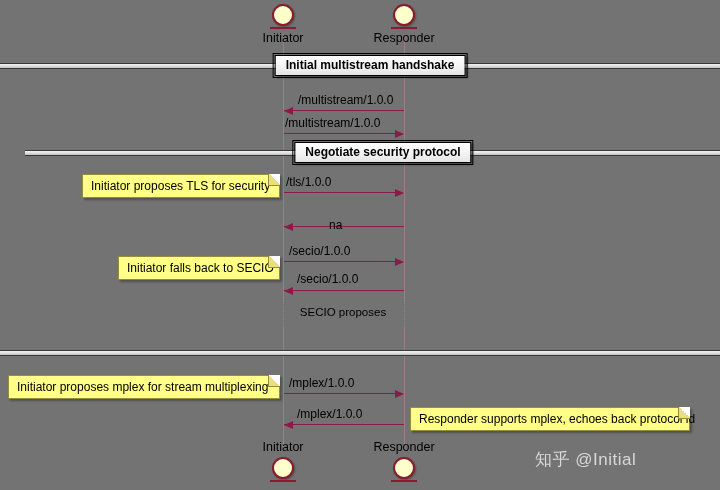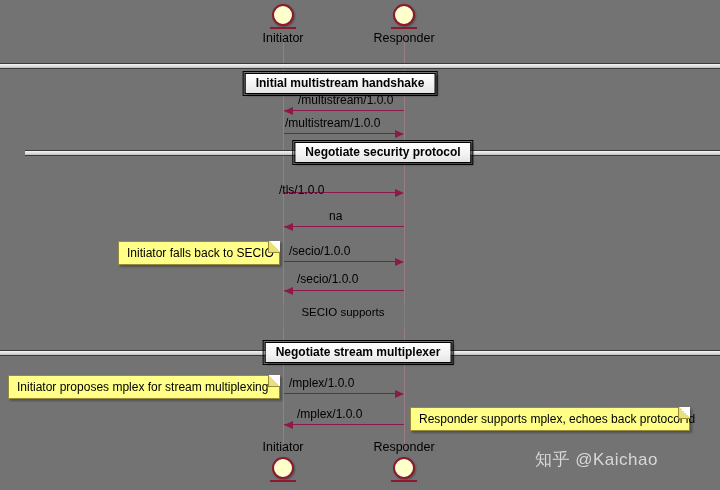--- a/index.html
+++ b/index.html
@@ -213,75 +213,75 @@
   <div class="actor actor-bottom" style="left:344px; top:440px;">
     <div class="actor-label">Responder</div>
     <div class="actor-head"></div>
     <div class="actor-base"></div>
   </div>
 
   <div class="divider" style="top:63px;">
     <div class="bar-top"></div>
     <div class="bar-fill"></div>
     <div class="bar-bot"></div>
-    <div class="divider-label" style="left:340px;margin-top:18px;">Initial multistream handshake</div>
+    <div class="divider-label" style="left:370px;">Initial multistream handshake</div>
   </div>
 
   <div class="divider" style="top:150px;margin-left:25px;">
     <div class="bar-top"></div>
     <div class="bar-fill"></div>
     <div class="bar-bot"></div>
     <div class="divider-label" style="left:358px;">Negotiate security protocol</div>
   </div>
 
   <div class="divider" style="top:350px;">
     <div class="bar-top"></div>
     <div class="bar-fill"></div>
     <div class="bar-bot"></div>
-    <div class="divider-label" style="left:358px;">Negotiate stream multiplexer</div>
   </div>
 
   <div class="msg-line" style="left:284px; top:110px; width:120px;"></div>
   <div class="arrowhead arrow-left" style="left:284px; top:107px;"></div>
   <div class="msg-label" style="left:298px; top:93px;">/multistream/1.0.0</div>
 
   <div class="msg-line" style="left:284px; top:133px; width:111px;"></div>
   <div class="arrowhead arrow-right" style="left:395px; top:130px;"></div>
   <div class="msg-label" style="left:285px; top:116px;">/multistream/1.0.0</div>
 
   <div class="msg-line" style="left:284px; top:192px; width:111px;"></div>
   <div class="arrowhead arrow-right" style="left:395px; top:189px;"></div>
-  <div class="msg-label" style="left:279px; top:175px;margin-top:8px;">/tls/1.0.0</div>
+  <div class="msg-label" style="left:286px; top:175px;">/tls/1.0.0</div>
 
   <div class="msg-line" style="left:284px; top:226px; width:120px;"></div>
   <div class="arrowhead arrow-left" style="left:284px; top:223px;"></div>
-  <div class="msg-label" style="left:297px; top:209px;padding-left:32px;">na</div>
+  <div class="msg-label" style="left:297px; top:218px;padding-left:32px;">na</div>
 
   <div class="msg-line" style="left:284px; top:261px; width:111px;"></div>
   <div class="arrowhead arrow-right" style="left:395px; top:258px;"></div>
   <div class="msg-label" style="left:289px; top:244px;">/secio/1.0.0</div>
 
   <div class="msg-line" style="left:284px; top:290px; width:120px;"></div>
   <div class="arrowhead arrow-left" style="left:284px; top:287px;"></div>
   <div class="msg-label" style="left:297px; top:272px;">/secio/1.0.0</div>
 
-  <div class="gap-label" style="left:343px; top:305px;">SECIO supports</div>
+  <div class="gap-label" style="left:343px; top:305px;">SECIO proposes</div>
 
   <div class="msg-line" style="left:284px; top:393px; width:111px;"></div>
   <div class="arrowhead arrow-right" style="left:395px; top:390px;"></div>
   <div class="msg-label" style="left:289px; top:376px;">/mplex/1.0.0</div>
 
   <div class="msg-line" style="left:284px; top:424px; width:120px;"></div>
   <div class="arrowhead arrow-left" style="left:284px; top:421px;"></div>
   <div class="msg-label" style="left:297px; top:407px;">/mplex/1.0.0</div>
 
-
-
-  <div class="note" style="left:118px; top:241px; width:162px;">Initiator falls back to SECIO</div>
+  <div class="note" style="left:82px; top:174px; width:198px;">Initiator proposes TLS for security</div>
+
+
+  <div class="note" style="left:118px; top:256px; width:162px;">Initiator falls back to SECIO</div>
 
 
   <div class="note" style="left:410px; top:407px; width:280px;">Responder supports mplex, echoes back protocol id</div>
 
   <div class="note" style="left:8px; top:375px; width:272px;">Initiator proposes mplex for stream multiplexing</div>
 
-  <div class="watermark" style="left:535px; top:448px;">知乎 @Kaichao</div>
+  <div class="watermark" style="left:535px; top:448px;">知乎 @Initial</div>
 
 </div>
 
 </body></html>

